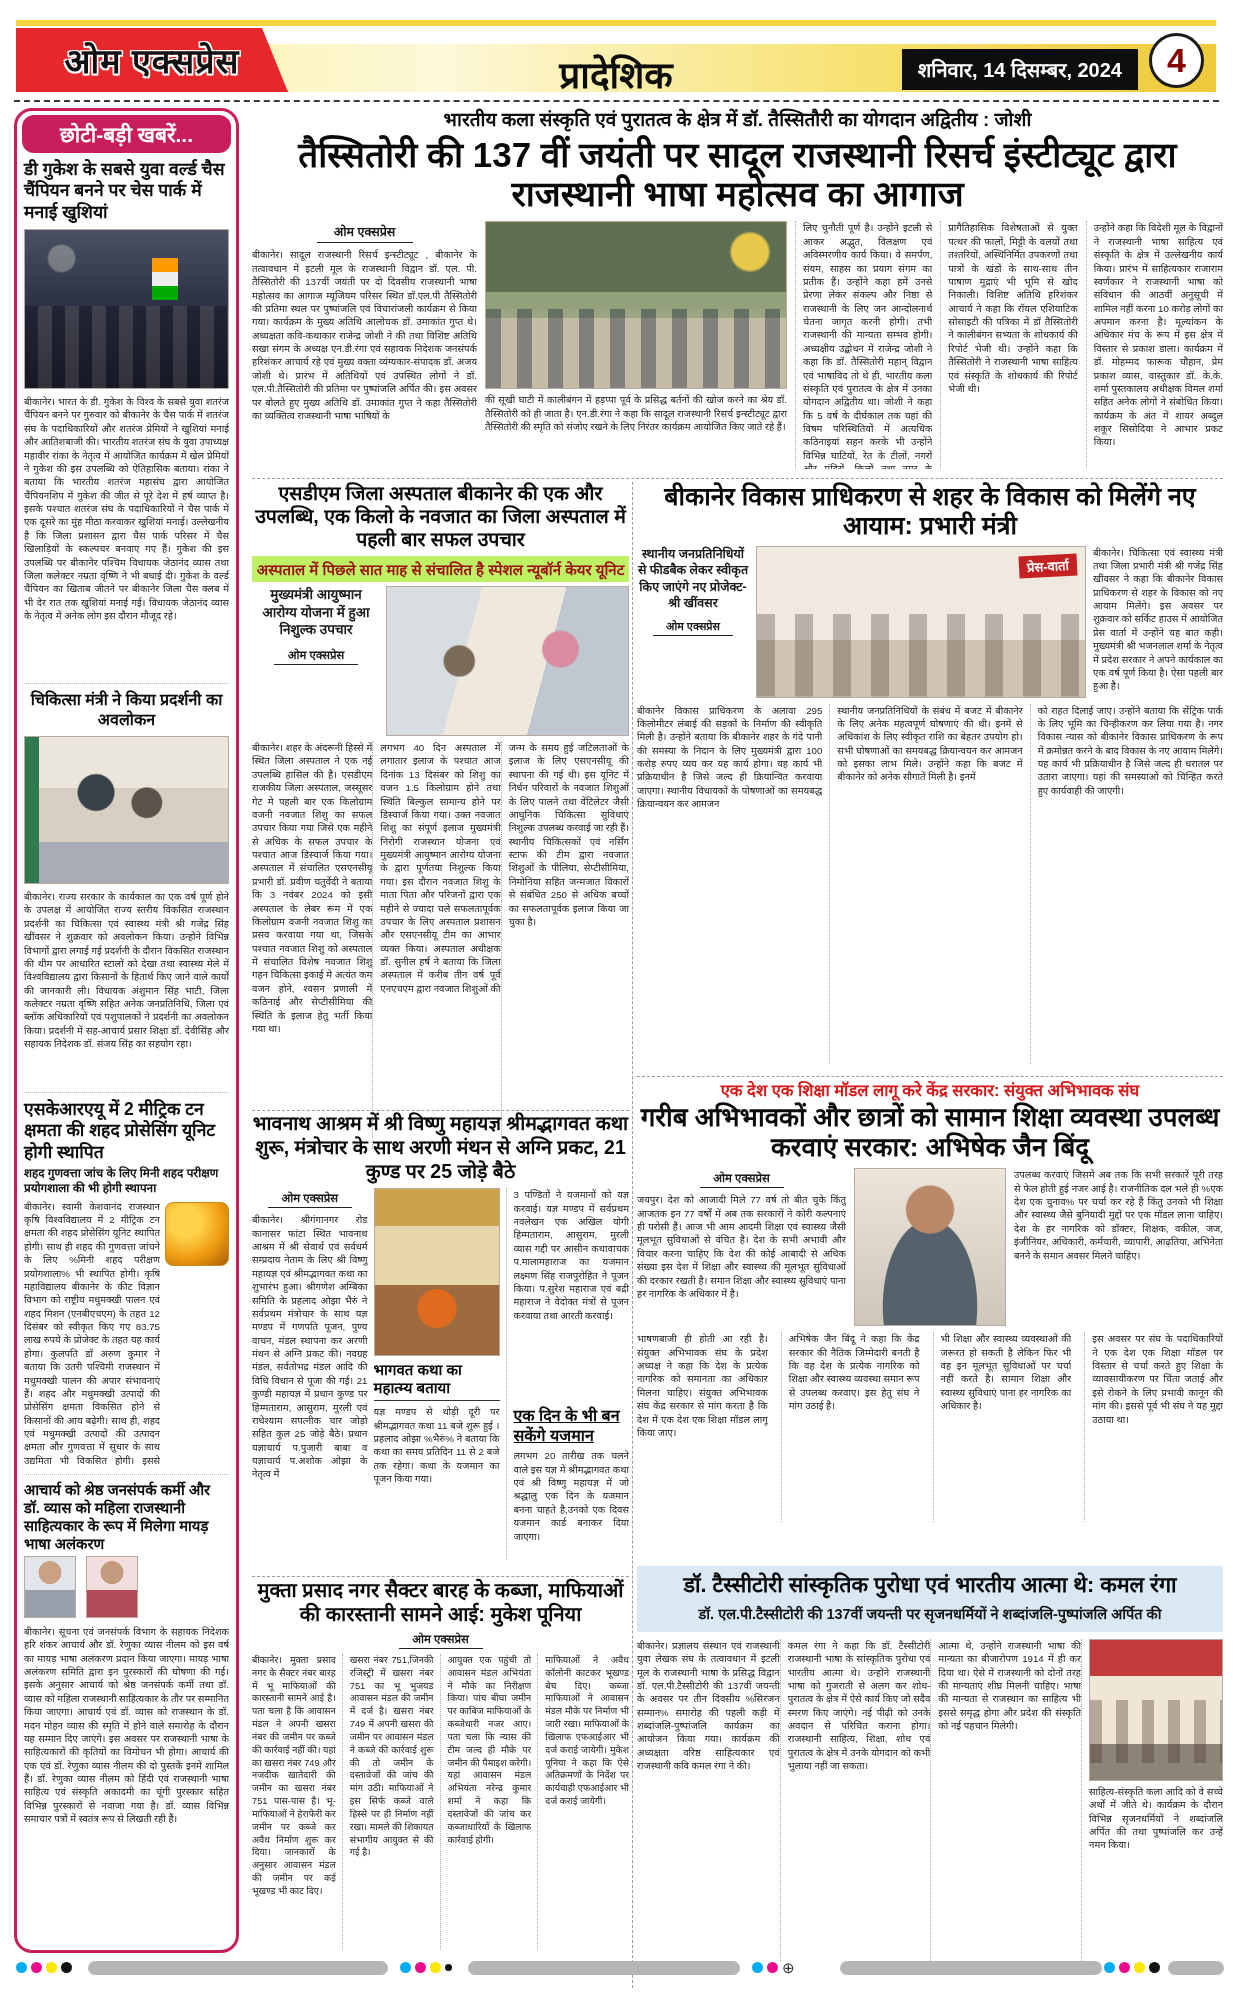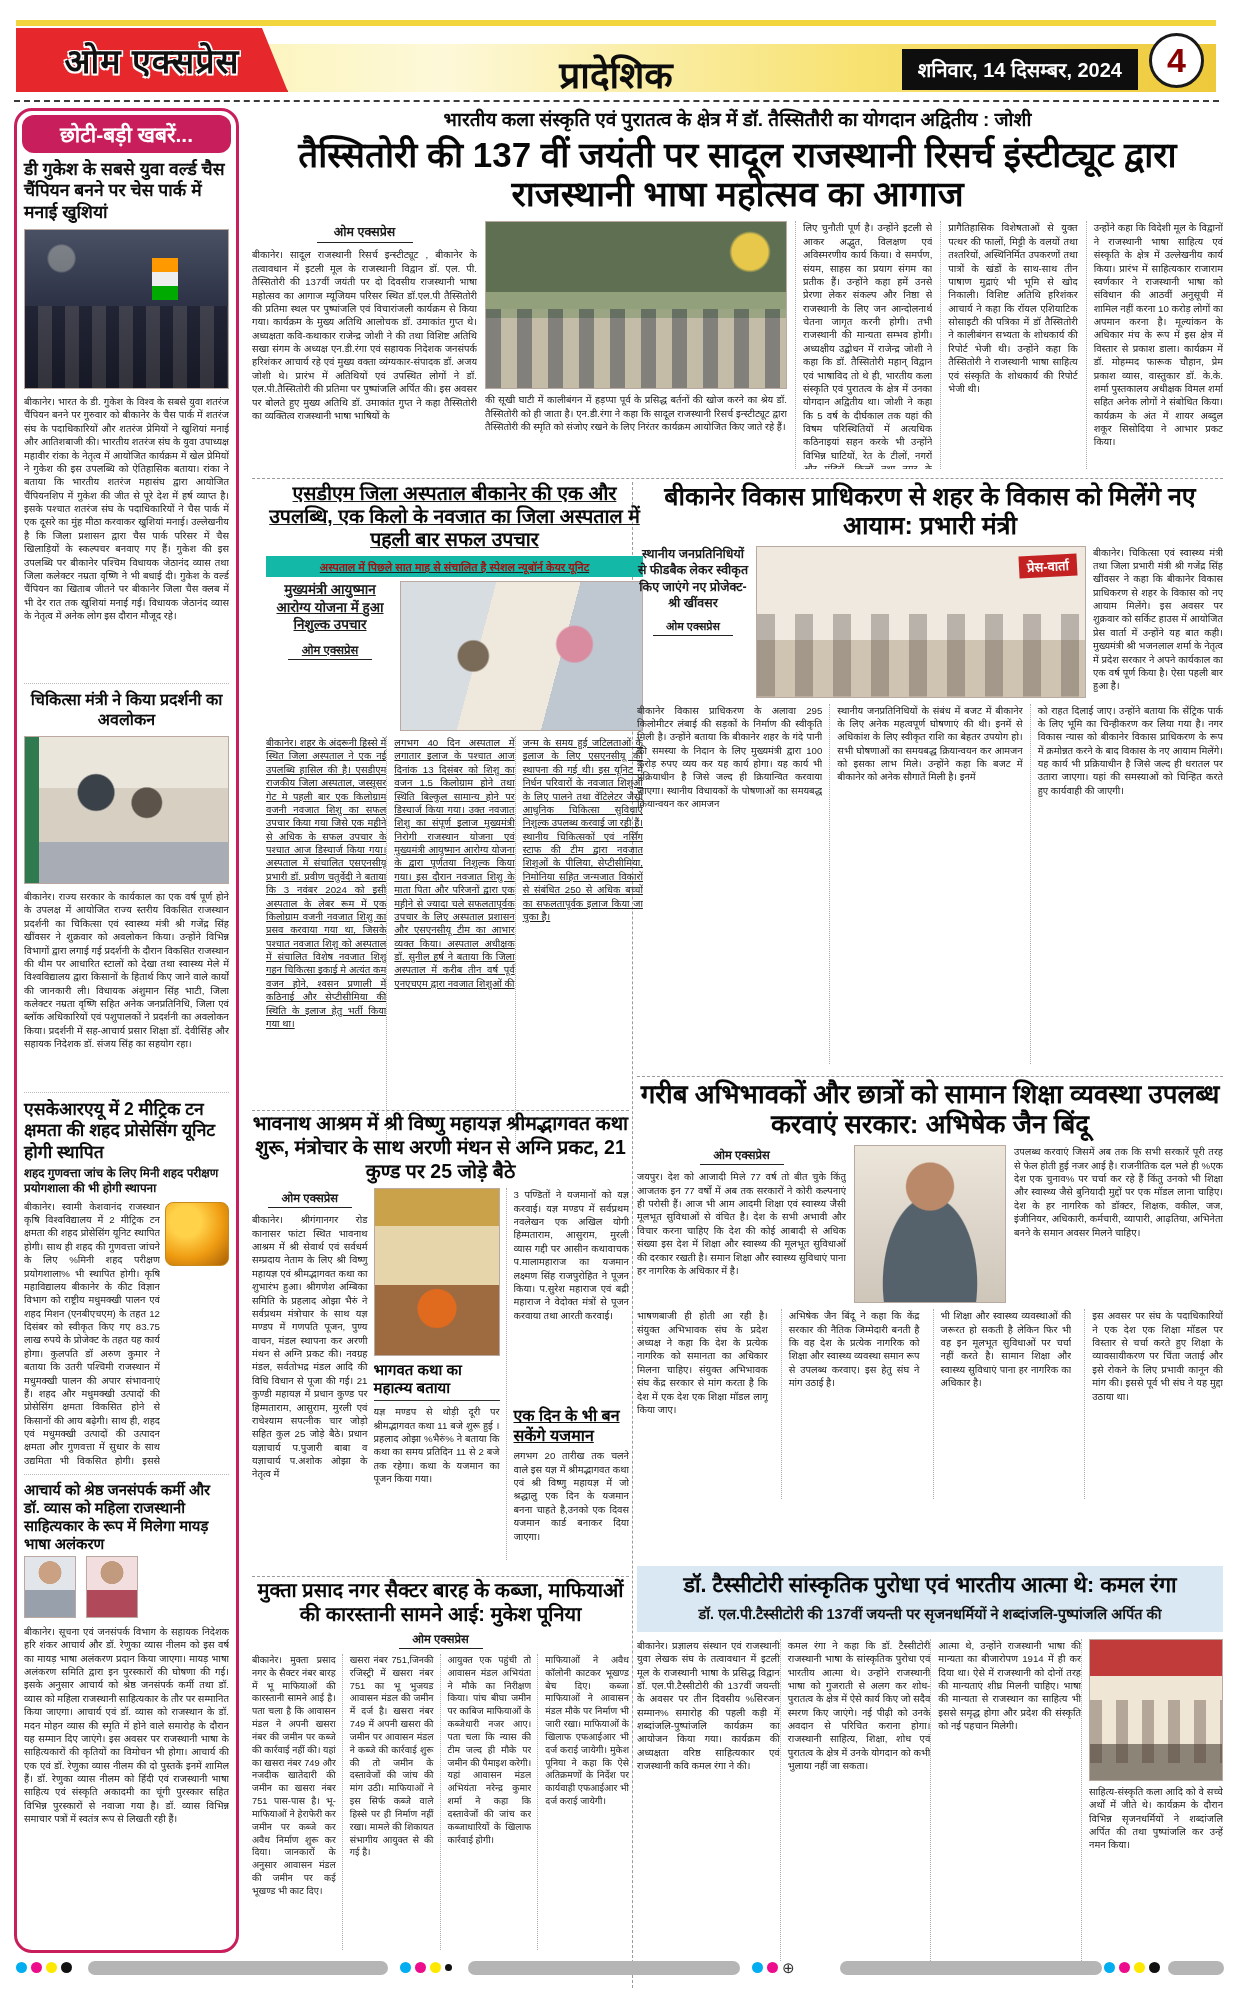--- a/index.html
+++ b/index.html
@@ -65,23 +65,23 @@
   .m-pw { width:302px; }
   .ph-main { height:168px;
     background:
       repeating-linear-gradient(90deg, rgba(35,40,60,.4) 0 15px, rgba(200,190,170,.15) 15px 31px) 0 100%/100% 48% no-repeat,
       radial-gradient(circle at 88% 18%, #e8c84a 0 6%, transparent 7%),
       linear-gradient(180deg,#5f7052 0 42%,#93a07c 42% 58%,#c2bba6 58% 100%); }
   .m-c { flex:1; }
   .col-b { border-left:1px dotted #aaa; padding-left:7px; }
 
   
-  #art-hosp { position:absolute; left:266px; top:482px; width:377px; height:626px;text-decoration:underline; }
+  #art-hosp { position:absolute; left:252px; top:482px; width:377px; height:626px; }
   .h-head { text-align:center; font-size:19.5px; font-weight:800; line-height:1.18; color:#0a0a0a; }
-  .h-strip { background:#14b8a6; color:#9c1212; font-weight:bold; font-size:11px; text-align:center; padding:3px 2px; margin:5px 0 4px; }
+  .h-strip { background:#bef264; color:#9c1212; font-weight:bold; font-size:15px; text-align:center; padding:3px 2px; margin:5px 0 4px; }
   .h-row { display:flex; gap:6px; height:150px; }
   .h-left { width:128px; }
   .h-sub { font-size:13.5px; font-weight:bold; text-align:center; line-height:1.3; }
   .ph-hosp { flex:1; height:150px;
     background:
       radial-gradient(circle at 72% 42%, #d98ca0 0 9%, transparent 10%),
       radial-gradient(circle at 30% 50%, #7a6a58 0 8%, transparent 9%),
       linear-gradient(105deg,#d8dde2 0 34%,#efe9dd 34% 64%,#bfc8d0 64%); }
   .h-cols { display:flex; gap:0; margin-top:5px; height:408px; }
   .h-cols > div { flex:1; }
@@ -290,20 +290,21 @@
     <div class="byline" style="width:84px; font-size:11.5px; margin-top:5px;">ओम एक्सप्रेस</div>
     <div class="mu-cols">
       <div class="news-body">बीकानेर। मुक्ता प्रसाद नगर के सैक्टर नंबर बारह में भू माफियाओं की कारस्तानी सामने आई है। पता चला है कि आवासन मंडल ने अपनी खसरा नंबर की जमीन पर कब्जे की कार्रवाई नहीं की। यहां का खसरा नंबर 749 और नजदीक खातेदारी की जमीन का खसरा नंबर 751 पास-पास है। भू-माफियाओं ने हेराफेरी कर जमीन पर कब्जे कर अवैध निर्माण शुरू कर दिया। जानकारों के अनुसार आवासन मंडल की जमीन पर कई भूखण्ड भी काट दिए।</div>
       <div class="news-body col-b">खसरा नंबर 751,जिनकी रजिस्ट्री में खसरा नंबर 751 का भू भुजयड आवासन मंडल की जमीन में दर्ज है। खसरा नंबर 749 में अपनी खसरा की जमीन पर आवासन मंडल ने कब्जे की कार्रवाई शुरू की तो जमीन के दस्तावेजों की जांच की मांग उठी। माफियाओं ने इस सिर्फ कब्जे वाले हिस्से पर ही निर्माण नहीं रखा। मामले की शिकायत संभागीय आयुक्त से की गई है।</div>
       <div class="news-body col-b">आयुक्त एक पहुंची तो आवासन मंडल अभियंता ने मौके का निरीक्षण किया। पांच बीघा जमीन पर काबिज माफियाओं के कब्जेधारी नजर आए। पता चला कि न्यास की टीम जल्द ही मौके पर जमीन की पैमाइश करेगी। यहां आवासन मंडल अभियंता नरेन्द्र कुमार शर्मा ने कहा कि दस्तावेजों की जांच कर कब्जाधारियों के खिलाफ कार्रवाई होगी।</div>
       <div class="news-body col-b">माफियाओं ने अवैध कॉलोनी काटकर भूखण्ड बेच दिए। कब्जा माफियाओं ने आवासन मंडल मौके पर निर्माण भी जारी रखा। माफियाओं के खिलाफ एफआईआर भी दर्ज कराई जायेगी। मुकेश पूनिया ने कहा कि ऐसे अतिक्रमणों के निर्देश पर कार्यवाही एफआईआर भी दर्ज कराई जायेगी।</div>
     </div>
   </div>
 
   <div id="art-parents">
+    <div class="p-kicker">एक देश एक शिक्षा मॉडल लागू करे केंद्र सरकार: संयुक्त अभिभावक संघ</div>
     <div class="p-head">गरीब अभिभावकों और छात्रों को सामान शिक्षा व्यवस्था उपलब्ध करवाएं सरकार: अभिषेक जैन बिंदू</div>
     <div class="p-row">
       <div class="p-c1">
         <div class="byline" style="width:84px; font-size:11.5px;">ओम एक्सप्रेस</div>
         <div class="news-body" style="height:132px;">जयपुर। देश को आजादी मिले 77 वर्ष तो बीत चुके किंतु आजतक इन 77 वर्षों में अब तक सरकारों ने कोरी कल्पनाएं ही परोसी हैं। आज भी आम आदमी शिक्षा एवं स्वास्थ्य जैसी मूलभूत सुविधाओं से वंचित है। देश के सभी अभावी और विचार करना चाहिए कि देश की कोई आबादी से अधिक संख्या इस देश में शिक्षा और स्वास्थ्य की मूलभूत सुविधाओं की दरकार रखती है। समान शिक्षा और स्वास्थ्य सुविधाएं पाना हर नागरिक के अधिकार में है।</div>
       </div>
       <div class="photo ph-portrait"></div>
       <div class="p-c2 news-body">उपलब्ध करवाएं जिसमें अब तक कि सभी सरकारें पूरी तरह से फेल होती हुई नजर आई है। राजनीतिक दल भले ही %एक देश एक चुनाव% पर चर्चा कर रहे हैं किंतु उनको भी शिक्षा और स्वास्थ्य जैसे बुनियादी मुद्दों पर एक मॉडल लाना चाहिए। देश के हर नागरिक को डॉक्टर, शिक्षक, वकील, जज, इंजीनियर, अधिकारी, कर्मचारी, व्यापारी, आढ़तिया, अभिनेता बनने के समान अवसर मिलने चाहिए।</div>
     </div>
     <div class="p-cols">

